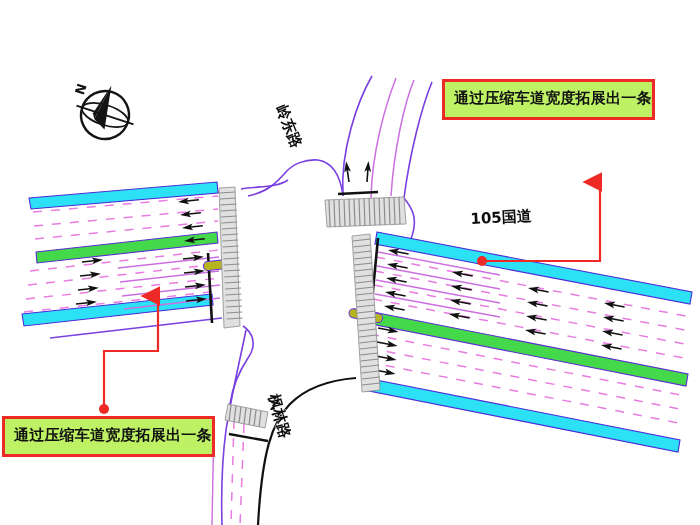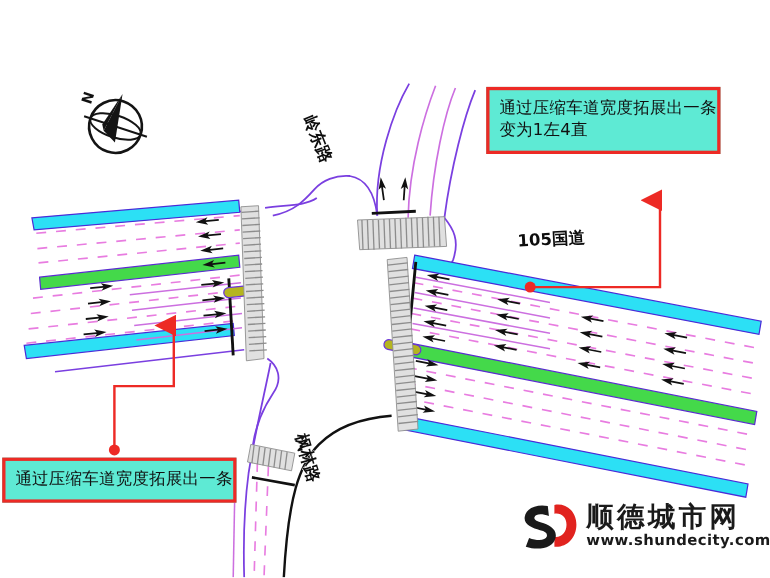--- a/index.html
+++ b/index.html
@@ -20,28 +20,28 @@
   #map-svg {
     position: absolute;
     left: 0;
     top: 0;
     width: 700px;
     height: 525px;
   }
   
   .callout {
     position: absolute;
-    background: #5eead4;
+    background: #bef264;
     border: 3px solid #ed2a25;
     box-sizing: border-box;
     padding: 7px 9px 8px 9px;
     font-size: 15px;
     line-height: 1.32;
     color: #111111;
-    font-weight: 400;
+    font-weight: 700;
     letter-spacing: 0.2px;
     font-family: "DejaVu Sans", "Liberation Sans", sans-serif;
   }
   #callout-top-right {
     left: 442px;
     top: 79px;
     width: 213px;
   }
   #callout-bottom-left {
     left: 2px;
@@ -482,38 +482,25 @@
       <path d="M482,261 L600,261 L600,182" fill="none" stroke="#ed2a25" stroke-width="2.2" marker-end="url(#redArrow)"></path>
     </g>
     <g>
       <circle cx="104" cy="409" r="5" fill="#ed2a25"></circle>
       <path d="M104,409 L104,351 L158,351 L158,296" fill="none" stroke="#ed2a25" stroke-width="2.2" marker-end="url(#redArrow)"></path>
     </g>
   </svg>
 
   <div id="callout-top-right" class="callout">
     <div class="callout-line">通过压缩车道宽度拓展出一条</div>
-    <div class="callout-line">变为1左4直</div>
   </div>
 
   <div id="callout-bottom-left" class="callout">
     <div class="callout-line">通过压缩车道宽度拓展出一条</div>
   </div>
 
   <div id="label-lingdong" class="road-label">岭东路</div>
   <div id="label-fenglin" class="road-label">枫林路</div>
   <div id="label-guodao" class="road-label">105国道</div>
   <div class="compass-letter">N</div>
 
-  <div id="watermark">
-    <div id="wm-mark">
-      <svg viewBox="0 0 52 46" width="52" height="46">
-        <path d="M30,4 C41,2 50,10 50,22 C50,34 41,43 30,42 L30,33 C36,34 41,29 41,22 C41,15 36,11 30,12 Z" fill="#e1231f"></path>
-        <path d="M24,5 C14,3 4,7 3,15 C2,22 10,25 17,27 C22,28 24,30 23,33 C22,36 15,37 7,34 L4,42 C16,46 29,43 31,34 C33,26 25,22 18,20 C13,19 11,17 12,15 C13,12 19,12 25,14 Z" fill="#1a1a1a"></path>
-      </svg>
-    </div>
-    <div id="wm-text-block">
-      <div id="wm-cn">顺德城市网</div>
-      <div id="wm-url">www.shundecity.com</div>
-    </div>
-  </div>
 
 </div>
 
 </body></html>

